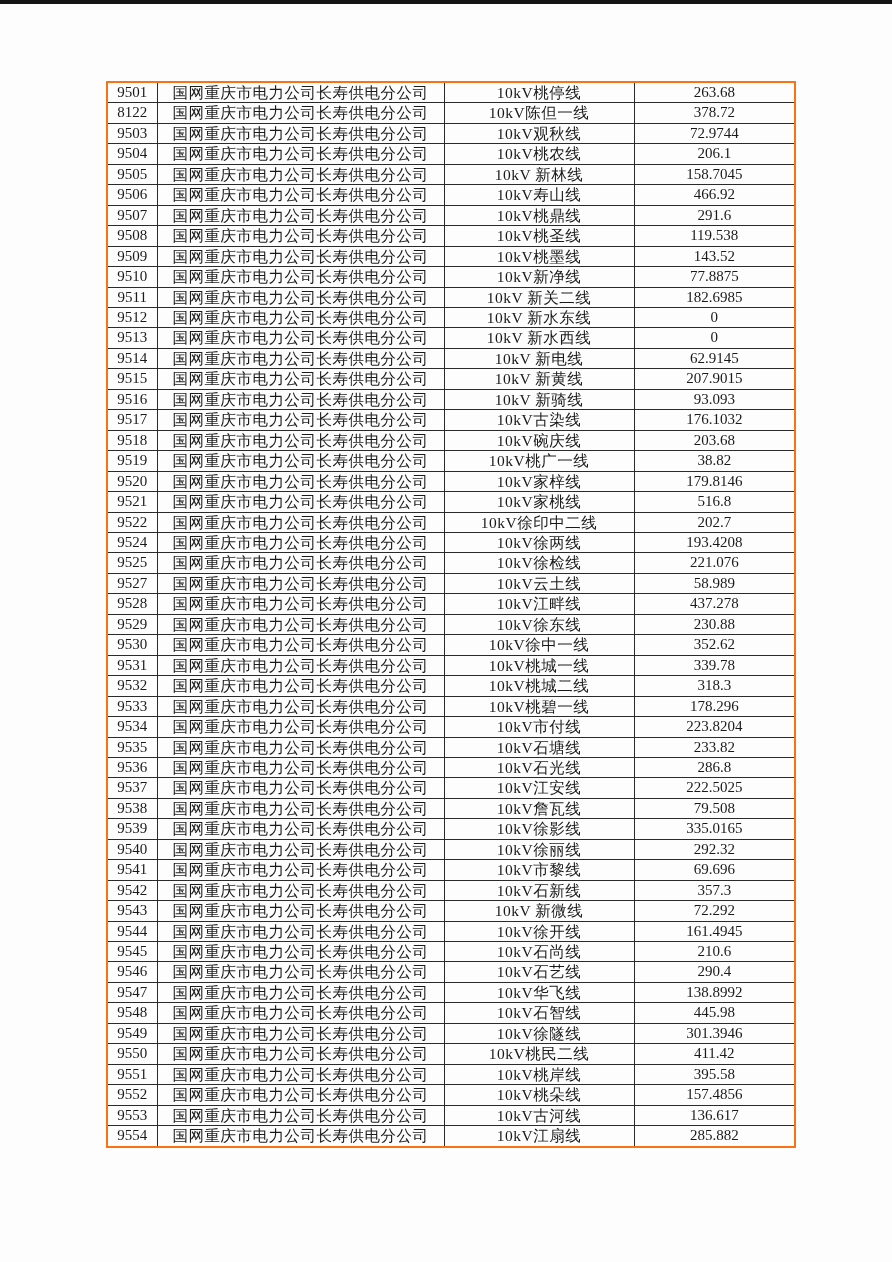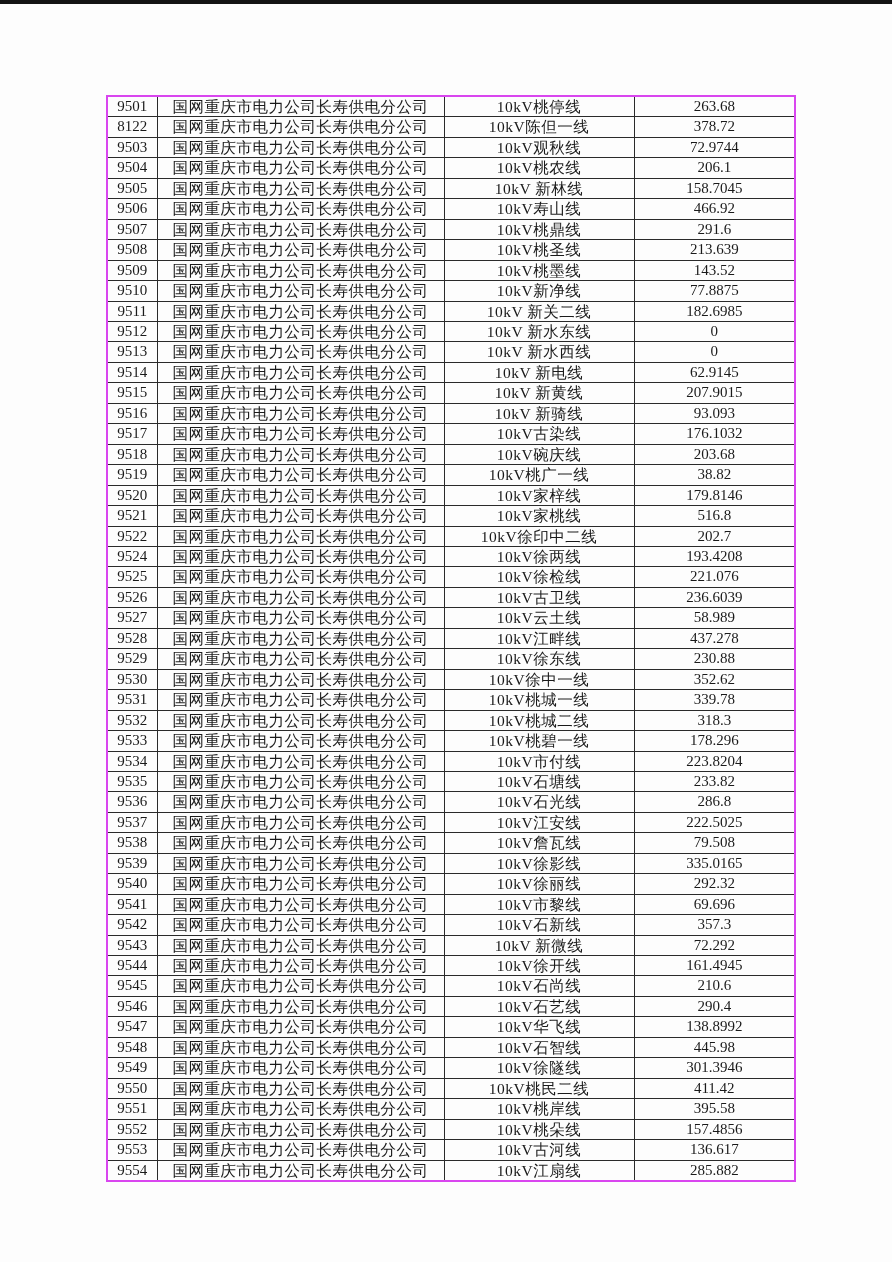--- a/index.html
+++ b/index.html
@@ -22,25 +22,25 @@
     position: absolute;
     top: 0;
     left: 0;
     width: 892px;
     height: 4px;
     background: #141414;
   }
   table.data-table {
     position: absolute;
     left: 106px;
-    top: 95px;
+    top: 81px;
     width: 688px;
     border-collapse: collapse;
     table-layout: fixed;
-    border: 2px solid #d946ef;
+    border: 2px solid #f97316;
   }
   table.data-table col.c-id     { width: 50px; }
   table.data-table col.c-company{ width: 287px; }
   table.data-table col.c-line   { width: 190px; }
   table.data-table col.c-value  { width: 161px; }
   table.data-table td {
     border: 1px solid #2a2a2a;
     height: 19.45px;
     padding: 0;
     text-align: center;
@@ -108,21 +108,21 @@
         <tr data-name="table-row">
           <td data-name="row-id-cell">9507</td>
           <td data-name="company-cell">国网重庆市电力公司长寿供电分公司</td>
           <td data-name="line-name-cell">10kV桃鼎线</td>
           <td data-name="length-value-cell">291.6</td>
         </tr>
         <tr data-name="table-row">
           <td data-name="row-id-cell">9508</td>
           <td data-name="company-cell">国网重庆市电力公司长寿供电分公司</td>
           <td data-name="line-name-cell">10kV桃圣线</td>
-          <td data-name="length-value-cell">213.639</td>
+          <td data-name="length-value-cell">119.538</td>
         </tr>
         <tr data-name="table-row">
           <td data-name="row-id-cell">9509</td>
           <td data-name="company-cell">国网重庆市电力公司长寿供电分公司</td>
           <td data-name="line-name-cell">10kV桃墨线</td>
           <td data-name="length-value-cell">143.52</td>
         </tr>
         <tr data-name="table-row">
           <td data-name="row-id-cell">9510</td>
           <td data-name="company-cell">国网重庆市电力公司长寿供电分公司</td>
@@ -205,26 +205,20 @@
           <td data-name="row-id-cell">9524</td>
           <td data-name="company-cell">国网重庆市电力公司长寿供电分公司</td>
           <td data-name="line-name-cell">10kV徐两线</td>
           <td data-name="length-value-cell">193.4208</td>
         </tr>
         <tr data-name="table-row">
           <td data-name="row-id-cell">9525</td>
           <td data-name="company-cell">国网重庆市电力公司长寿供电分公司</td>
           <td data-name="line-name-cell">10kV徐检线</td>
           <td data-name="length-value-cell">221.076</td>
-        </tr>
-        <tr data-name="table-row">
-          <td data-name="row-id-cell">9526</td>
-          <td data-name="company-cell">国网重庆市电力公司长寿供电分公司</td>
-          <td data-name="line-name-cell">10kV古卫线</td>
-          <td data-name="length-value-cell">236.6039</td>
         </tr>
         <tr data-name="table-row">
           <td data-name="row-id-cell">9527</td>
           <td data-name="company-cell">国网重庆市电力公司长寿供电分公司</td>
           <td data-name="line-name-cell">10kV云土线</td>
           <td data-name="length-value-cell">58.989</td>
         </tr>
         <tr data-name="table-row">
           <td data-name="row-id-cell">9528</td>
           <td data-name="company-cell">国网重庆市电力公司长寿供电分公司</td>

